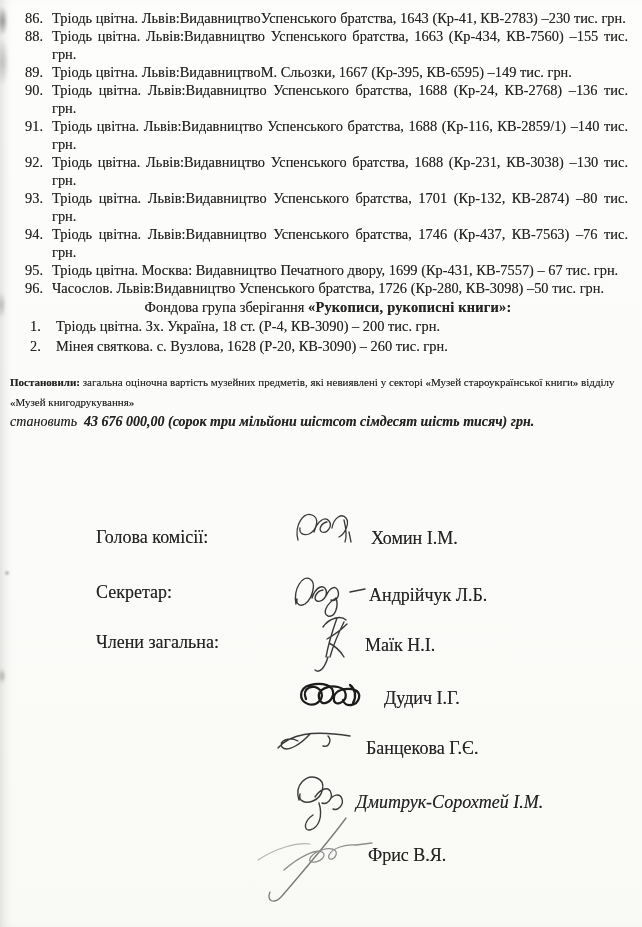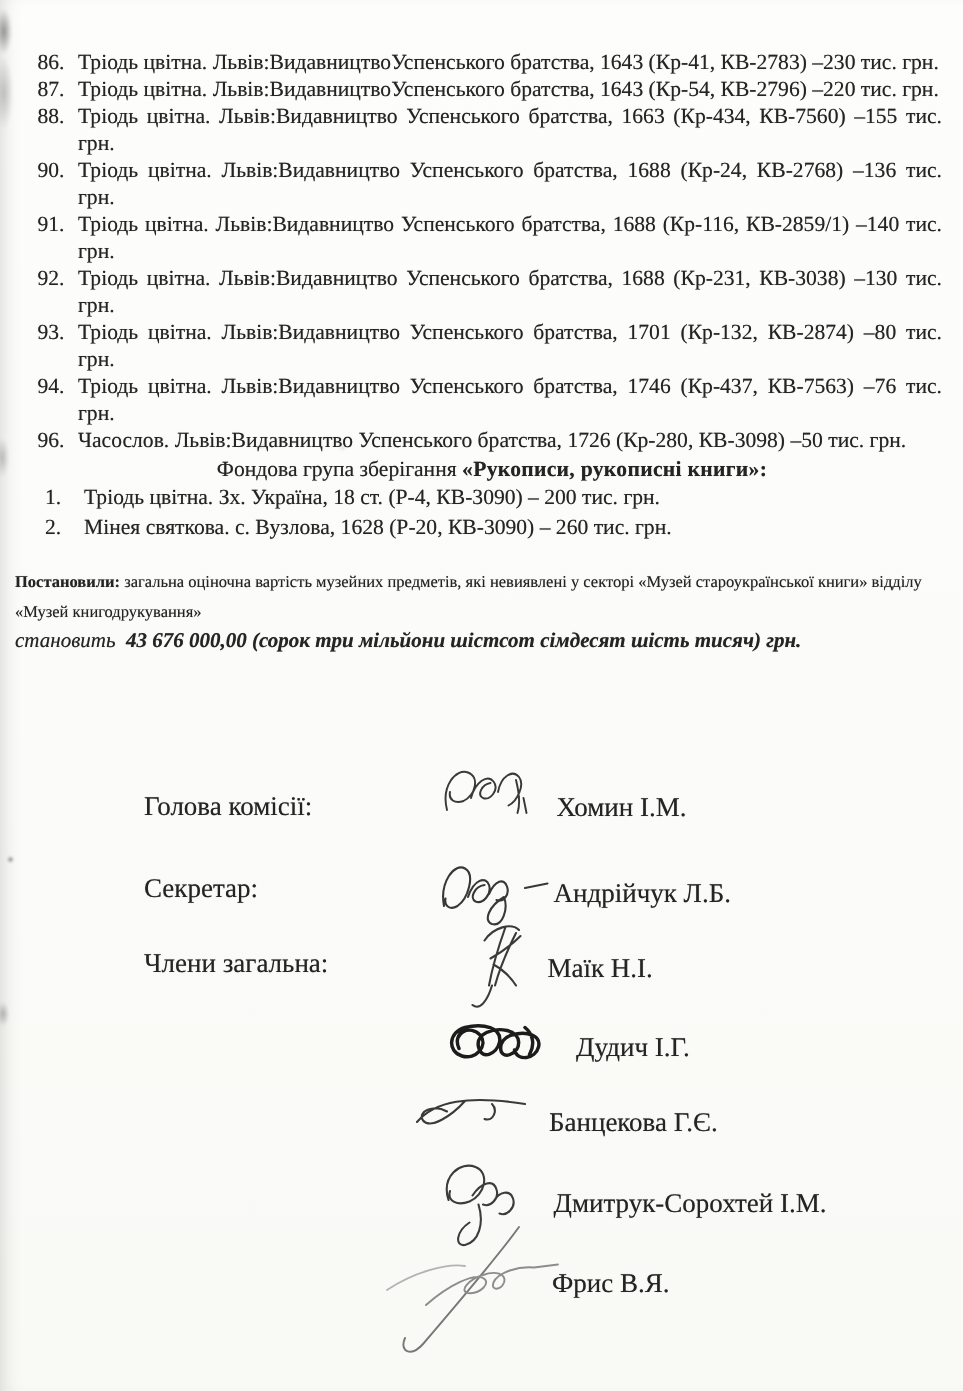--- a/index.html
+++ b/index.html
@@ -6,21 +6,21 @@
   body {
     width: 642px; height: 927px;
     position: relative;
     overflow: hidden;
     background: linear-gradient(180deg, #fdfdfc 0%, #fbfbf9 55%, #f9f9f6 100%);
     font-family: "Liberation Serif", "DejaVu Serif", serif;
     color: #242424;
     text-shadow: 0 0 0.45px rgba(40,40,40,.55);
     box-shadow: inset 10px 0 14px -10px rgba(0,0,0,.18);
   }
-  .content { position: absolute; left: 0; top: 9px; width: 642px; margin-top: 24px; }
+  .content { position: absolute; left: 0; top: 9px; width: 642px; }
 
   
   .inv-list { margin: 0 0 0 25px; padding: 0; width: 603px; list-style: none; }
   .inv-list li { display: flex; font-size: 14.4px; line-height: 18px; }
   .inv-list .num { flex: 0 0 27px; }
   .inv-list .txt { flex: 1; text-align: justify; }
 
   
   .fund-heading { width: 600px; margin: 1px 0 0 28px; text-align: center;
                   font-size: 14.4px; line-height: 19px; }
@@ -54,66 +54,70 @@
   .role3 { left: 96px;  top: 632px; }
   .name3 { left: 365px; top: 635px; }
   .sv3   { left: 313px; top: 611px; width: 44px;  height: 68px; }
 
   .name4 { left: 372px; top: 688px; margin-left: 12px; }
   .sv4   { left: 290px; top: 680px; width: 84px;  height: 38px; }
 
   .name5 { left: 366px; top: 738px; }
   .sv5   { left: 274px; top: 724px; width: 82px;  height: 36px; }
 
-  .name6 { left: 369px; top: 792px; }
+  .name6 { left: 356px; top: 792px; font-style: italic; }
   .sv6   { left: 287px; top: 772px; width: 66px;  height: 62px; }
 
   .name7 { left: 368px; top: 845px; }
   .sv7   { left: 250px; top: 812px; width: 150px; height: 98px; }
 
   
   .smudge { position: absolute; pointer-events: none; filter: blur(1px); }
 </style>
 </head>
 <body>
 
 <div class="content">
 
   <ol class="inv-list">
     <li>
         <span class="num">86.</span>
         <span class="txt">Тріодь цвітна. Львів:ВидавництвоУспенського братства, 1643 (Кр-41, КВ-2783) –230 тис. грн.</span>
       </li>
     <li>
-        <span class="num">87.</span>
-        <span class="txt">Тріодь цвітна. Львів:ВидавництвоУспенського братства, 1643 (Кр-54, КВ-2796) –220 тис. грн.</span>
+        <span class="num">88.</span>
+        <span class="txt">Тріодь цвітна. Львів:Видавництво Успенського братства, 1663 (Кр-434, КВ-7560) –155 тис. грн.</span>
       </li>
     <li>
-        <span class="num">88.</span>
-        <span class="txt">Тріодь цвітна. Львів:Видавництво Успенського братства, 1663 (Кр-434, КВ-7560) –155 тис. грн.</span>
+        <span class="num">89.</span>
+        <span class="txt">Тріодь цвітна. Львів:ВидавництвоМ. Сльозки, 1667 (Кр-395, КВ-6595) –149 тис. грн.</span>
       </li>
     <li>
         <span class="num">90.</span>
         <span class="txt">Тріодь цвітна. Львів:Видавництво Успенського братства, 1688 (Кр-24, КВ-2768) –136 тис. грн.</span>
       </li>
     <li>
         <span class="num">91.</span>
         <span class="txt">Тріодь цвітна. Львів:Видавництво Успенського братства, 1688 (Кр-116, КВ-2859/1) –140 тис. грн.</span>
       </li>
     <li>
         <span class="num">92.</span>
         <span class="txt">Тріодь цвітна. Львів:Видавництво Успенського братства, 1688 (Кр-231, КВ-3038) –130 тис. грн.</span>
       </li>
     <li>
         <span class="num">93.</span>
         <span class="txt">Тріодь цвітна. Львів:Видавництво Успенського братства, 1701 (Кр-132, КВ-2874) –80 тис. грн.</span>
       </li>
     <li>
         <span class="num">94.</span>
         <span class="txt">Тріодь цвітна. Львів:Видавництво Успенського братства, 1746 (Кр-437, КВ-7563) –76 тис. грн.</span>
+      </li>
+    <li>
+        <span class="num">95.</span>
+        <span class="txt">Тріодь цвітна. Москва: Видавництво Печатного двору, 1699 (Кр-431, КВ-7557) – 67 тис. грн.</span>
       </li>
     <li>
         <span class="num">96.</span>
         <span class="txt">Часослов. Львів:Видавництво Успенського братства, 1726 (Кр-280, КВ-3098) –50 тис. грн.</span>
       </li>
   </ol>
 
   <div class="fund-heading"><span>Фондова група зберігання </span><b>«Рукописи, рукописні книги»:</b></div>
 
   <ol class="fund-list">

